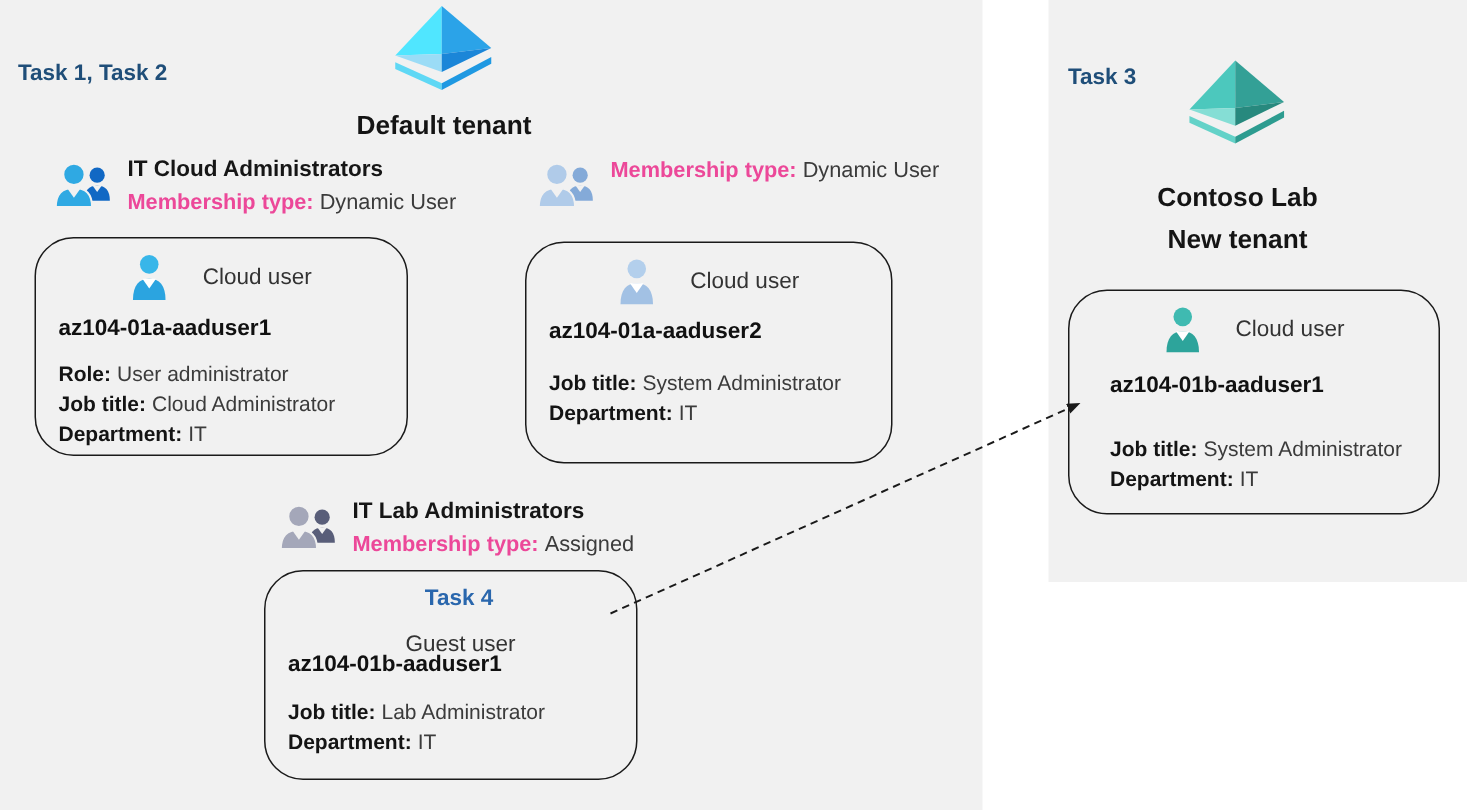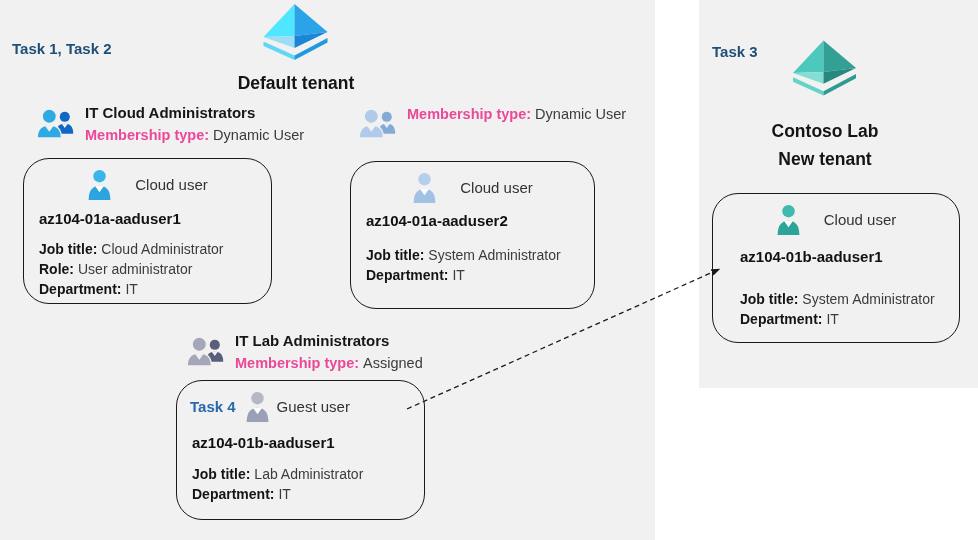--- a/index.html
+++ b/index.html
@@ -38,21 +38,21 @@
   .p1 .head{fill:#38b6e9} .p1 .body{fill:#2ba4e0}
   .p2 .head{fill:#b3cfec} .p2 .body{fill:#a2c1e4}
   .p3 .head{fill:#b4b8c5} .p3 .body{fill:#9aa0b5}
   .p4 .head{fill:#3fbab1} .p4 .body{fill:#2da49b}
 
   .card {
     position:absolute; border:1.3px solid #1a1a1a; border-radius:26px;
     background:transparent;
   }
   .card-header { display:flex; align-items:center; justify-content:center; gap:23px; margin-top:9px; height:32px; }
-  .card-header.hleft { justify-content:flex-start; padding-left:13px; gap:7px; }
+  .card-header.hleft { justify-content:flex-start; padding-left:13px; gap:7px;flex-direction:column; }
   .utype { font-size:15px; color:#333333; }
   .t4 { font-size:15px; font-weight:700; color:#2a67ad; margin-right:2px; }
   .username { font-size:15px; font-weight:700; color:#111111; padding-left:15px; }
   .attrs { padding-left:15px; }
   .attr { font-size:14px; line-height:20px; color:#3b3b3b; white-space:nowrap; }
   .attr .al { font-weight:700; color:#141414; margin-right:4px; }
 
   .cA .username{margin-top:10px} .cA .attrs{margin-top:12px}
   .cB .username{margin-top:9px}  .cB .attrs{margin-top:16px}
   .cC .username{margin-top:12px} .cC .attrs{margin-top:13px}
@@ -148,22 +148,22 @@
     <div class="card-header">
       <svg class="person p1" width="25" height="31" viewBox="0 0 24 30">
         <circle class="head" cx="12" cy="7" r="6"></circle>
         <path class="body" d="M1.5,30 C1.5,20.5 5.5,16.3 12,16.3 C18.5,16.3 22.5,20.5 22.5,30 Z"></path>
         <path class="notch" d="M7.6,16.3 L16.4,16.3 L12,22.6 Z"></path>
       </svg>
       <span class="utype">Cloud user</span>
     </div>
     <div class="username">az104-01a-aaduser1</div>
     <div class="attrs">
+      <div class="attr"><span class="al">Role:</span><span class="av">User administrator</span></div>
       <div class="attr"><span class="al">Job title:</span><span class="av">Cloud Administrator</span></div>
-      <div class="attr"><span class="al">Role:</span><span class="av">User administrator</span></div>
       <div class="attr"><span class="al">Department:</span><span class="av">IT</span></div>
     </div>
   </div>
 
   <div class="card cB" style="left:350px; top:161px; width:245px; height:148px;">
     <div class="card-header">
       <svg class="person p2" width="25" height="31" viewBox="0 0 24 30">
         <circle class="head" cx="12" cy="7" r="6"></circle>
         <path class="body" d="M1.5,30 C1.5,20.5 5.5,16.3 12,16.3 C18.5,16.3 22.5,20.5 22.5,30 Z"></path>
         <path class="notch" d="M7.6,16.3 L16.4,16.3 L12,22.6 Z"></path>

